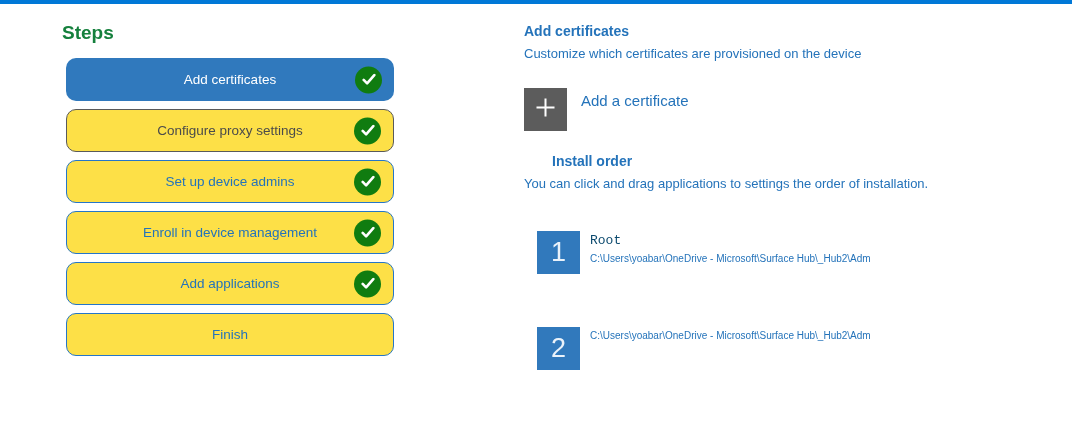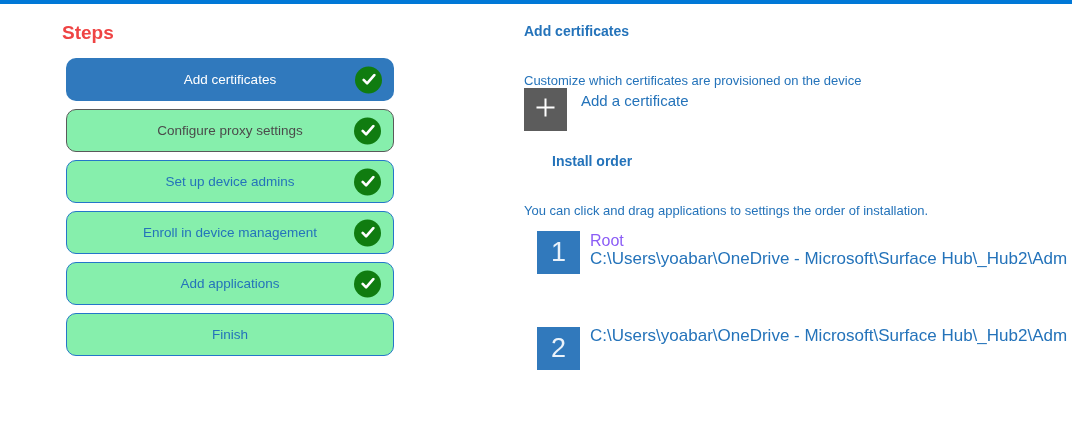--- a/index.html
+++ b/index.html
@@ -4,54 +4,54 @@
 <style>
   html,body{margin:0;padding:0;background:#fff;}
   .screen{
     position:relative;width:1072px;height:443px;background:#ffffff;overflow:hidden;
     font-family:"Liberation Sans",sans-serif;-webkit-font-smoothing:antialiased;
   }
   .topbar{position:absolute;top:0;left:0;width:100%;height:4px;background:#0078D7;}
 
   
   .steps-heading{
-    position:absolute;left:62px;top:22px;font-size:19px;font-weight:bold;color:#ef4444;
+    position:absolute;left:62px;top:22px;font-size:19px;font-weight:bold;color:#15803d;
   }
   .steps{position:absolute;left:66px;top:58px;width:328px;}
   .step-btn{
     position:relative;box-sizing:border-box;width:328px;height:43px;margin-bottom:8px;
     border-radius:10px;display:flex;align-items:center;justify-content:center;
-    font-size:13.5px;cursor:pointer;background:#86efac;
+    font-size:13.5px;cursor:pointer;background:#fde047;
   }
   .step-btn.selected{background:#3079BD;color:#ffffff;border:none;}
   .step-btn.visited{border:1px solid #5A5A5A;color:#4B4B4B;}
   .step-btn.todo{border:1.5px solid #2576C9;color:#2473BA;justify-content:center;}
   .check{
     position:absolute;right:12px;top:50%;transform:translateY(-50%);
     width:27px;height:27px;border-radius:50%;background:#107C10;
     display:flex;align-items:center;justify-content:center;
   }
 
   
   .sec-heading{position:absolute;left:524px;font-size:14px;font-weight:bold;color:#2473BA;white-space:nowrap;}
-  .sec-desc{position:absolute;left:524px;font-size:13px;color:#2473BA;white-space:nowrap;margin-top:27px;}
+  .sec-desc{position:absolute;left:524px;font-size:13px;color:#2473BA;white-space:nowrap;}
   .add-tile{
     position:absolute;left:524px;top:88px;width:43px;height:43px;background:#5C5C5C;
     display:flex;align-items:center;justify-content:center;cursor:pointer;
   }
   .add-label{position:absolute;left:581px;top:92px;font-size:15px;color:#2473BA;text-align:center;}
 
   .order-item{position:absolute;left:537px;width:535px;height:43px;cursor:grab;}
   .order-num{
     position:absolute;left:0;top:0;width:43px;height:43px;background:#3179BC;
     color:#EAF2FA;font-size:27px;display:flex;align-items:center;justify-content:center;
   }
   .order-text{position:absolute;left:53px;top:0;width:482px;overflow:hidden;}
-  .order-name{font-size:16px;color:#8b5cf6;white-space:nowrap;line-height:18px;margin-top:1px;}
-  .order-path{font-size:17px;color:#2473BA;white-space:nowrap;line-height:18px;}
+  .order-name{font-size:13px;color:#0c4a6e;white-space:nowrap;line-height:18px;margin-top:1px;font-family:Liberation Mono, monospace;}
+  .order-path{font-size:10px;color:#2473BA;white-space:nowrap;line-height:18px;}
 </style>
 </head>
 <body>
 
 <div class="screen">
   <div class="topbar"></div>
 
   <div class="steps-heading">Steps</div>
 
   <div class="steps">

